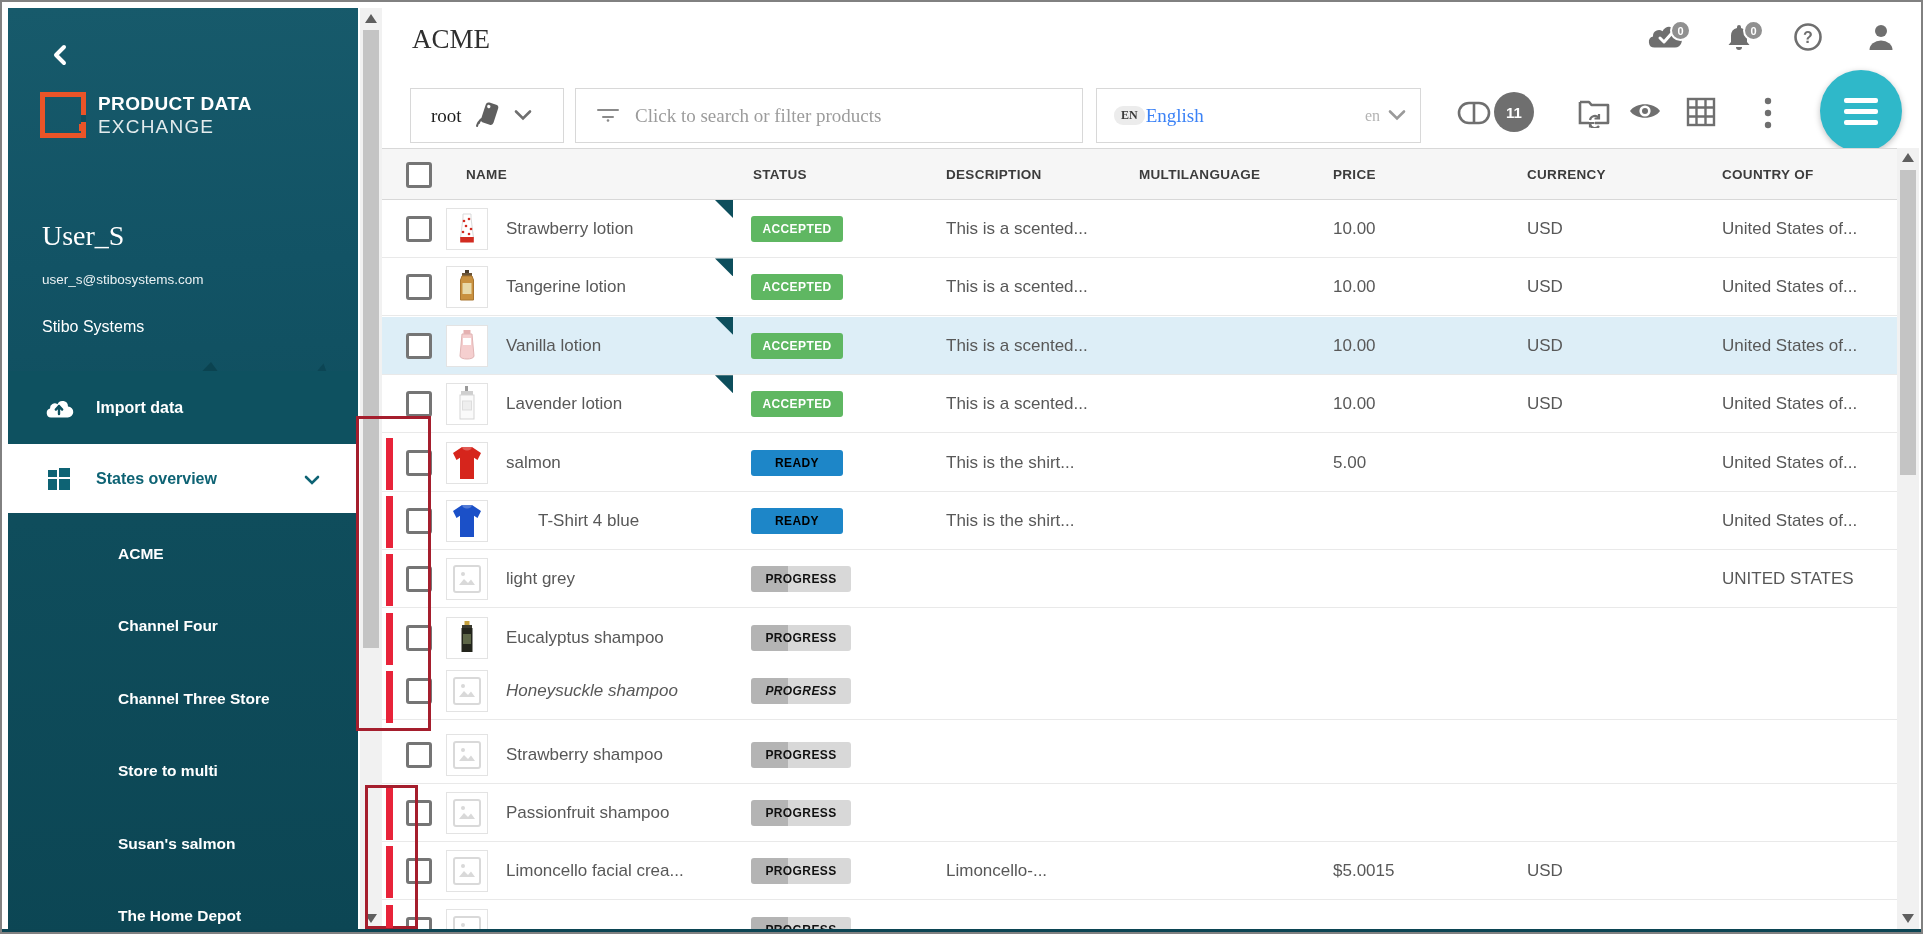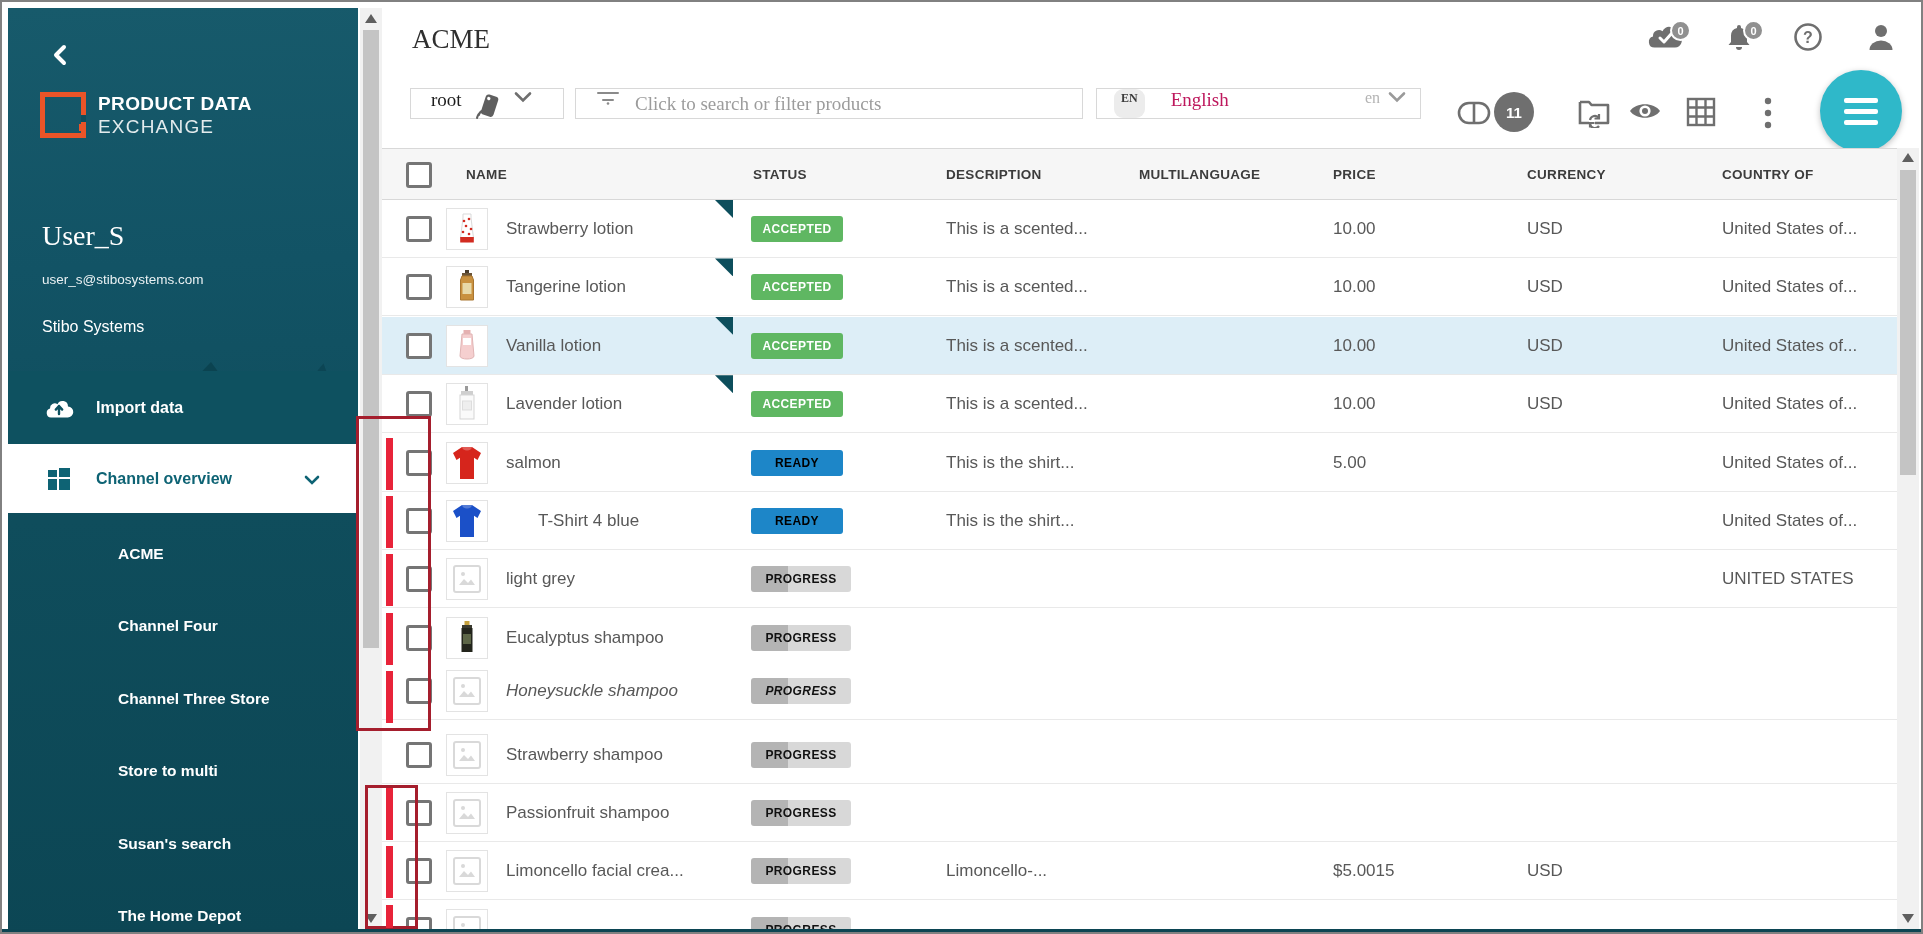--- a/index.html
+++ b/index.html
@@ -41,32 +41,32 @@
   .vs-left{left:360px;top:8px;width:22px;height:922px;}
   .vs-right{left:1897px;top:148px;width:22px;height:782px;}
   .vs-thumb{position:absolute;left:3px;width:16px;background:#c4c4c4;}
   .vs-arrow{position:absolute;left:5px;width:0;height:0;border-left:6px solid transparent;border-right:6px solid transparent;}
   .vs-up{border-bottom:9px solid #5f5f5f;}
   .vs-down{border-top:9px solid #5f5f5f;}
 
   
   .page-title{position:absolute;left:412px;top:24px;font-family:"Liberation Serif",serif;
               font-size:27px;color:#2f2f2f;}
-  .tb-box{position:absolute;top:88px;height:31px;border:1px solid #d8d8d8;background:#fff;
-          box-sizing:border-box;display:flex;}
+  .tb-box{position:absolute;top:88px;height:55px;border:1px solid #d8d8d8;background:#fff;
+          box-sizing:border-box;display:flex;align-items:center;}
   .box-root{left:410px;width:154px;}
   .root-label{font-family:"Liberation Serif",serif;font-size:19px;color:#1d1d1d;margin-left:20px;}
   .box-search{left:575px;width:508px;}
   .search-input{border:none;outline:none;flex:1;margin-left:14px;font-family:"Liberation Serif",serif;
                 font-size:19px;color:#444;background:transparent;}
   .search-input::placeholder{color:#9c9c9c;}
   .box-lang{left:1096px;width:325px;}
   .lang-badge{background:#ececec;border-radius:9px;padding:2px 7px;font-family:"Liberation Serif",serif;
               font-size:12px;font-weight:700;color:#3a3a3a;margin-left:17px;}
-  .lang-label{font-family:"Liberation Serif",serif;font-size:19px;color:#be185d;margin-left:26px;}
+  .lang-label{font-family:"Liberation Serif",serif;font-size:19px;color:#3b82f6;margin-left:1px;}
   .lang-code{font-family:"Liberation Serif",serif;font-size:16px;color:#b3b3b3;margin-left:auto;}
   .tb-icon{position:absolute;cursor:pointer;}
   .count-badge{position:absolute;left:1494px;top:92px;width:40px;height:40px;border-radius:50%;
                background:#6f6f6f;color:#fff;font-size:15px;font-weight:700;display:flex;
                align-items:center;justify-content:center;}
   .fab{position:absolute;left:1820px;top:70px;width:82px;height:82px;border-radius:50%;
        background:#2fb8c9;display:flex;flex-direction:column;align-items:center;justify-content:center;
        gap:6px;cursor:pointer;box-shadow:0 2px 6px rgba(0,0,0,.25);}
   .fab span{display:block;width:34px;height:5px;background:#fff;border-radius:2px;}
   .top-icon{position:absolute;top:22px;cursor:pointer;}
@@ -140,34 +140,34 @@
 
   <div class="menu-item menu-channel">
     <span class="mi-icon">
       <svg width="26" height="26" viewBox="0 0 26 26">
           <rect x="2" y="4" width="9" height="7" fill="#0e6374"></rect>
           <rect x="13" y="2" width="11" height="9" fill="#0e6374"></rect>
           <rect x="2" y="13" width="9" height="11" fill="#0e6374"></rect>
           <rect x="13" y="13" width="11" height="11" fill="#0e6374"></rect>
         </svg>
     </span>
-    <span class="mi-label">Channel overview</span>
+    <span class="mi-label">States overview</span>
     <span class="chev-down-teal">
       <svg width="16" height="12" viewBox="0 0 16 12">
           <path d="M2 3 L8 9 L14 3" stroke="#0e6374" stroke-width="2.6" fill="none" stroke-linecap="round"></path>
         </svg>
     </span>
   </div>
 
   <div id="channel-list">
       <div class="channel-item" style="top: 535px;">ACME</div>
       <div class="channel-item" style="top: 607.4px;">Channel Four</div>
       <div class="channel-item" style="top: 679.8px;">Channel Three Store</div>
       <div class="channel-item" style="top: 752.2px;">Store to multi</div>
-      <div class="channel-item" style="top: 824.6px;">Susan's search</div>
+      <div class="channel-item" style="top: 824.6px;">Susan's salmon</div>
       <div class="channel-item" style="top: 897px;">The Home Depot</div>
     </div>
 </div>
 
 <div class="vscroll vs-left">
   <div class="vs-arrow vs-up" style="top:6px"></div>
   <div class="vs-thumb" style="top:22px;height:618px"></div>
   <div class="vs-arrow vs-down" style="top:906px"></div>
 </div>
 

